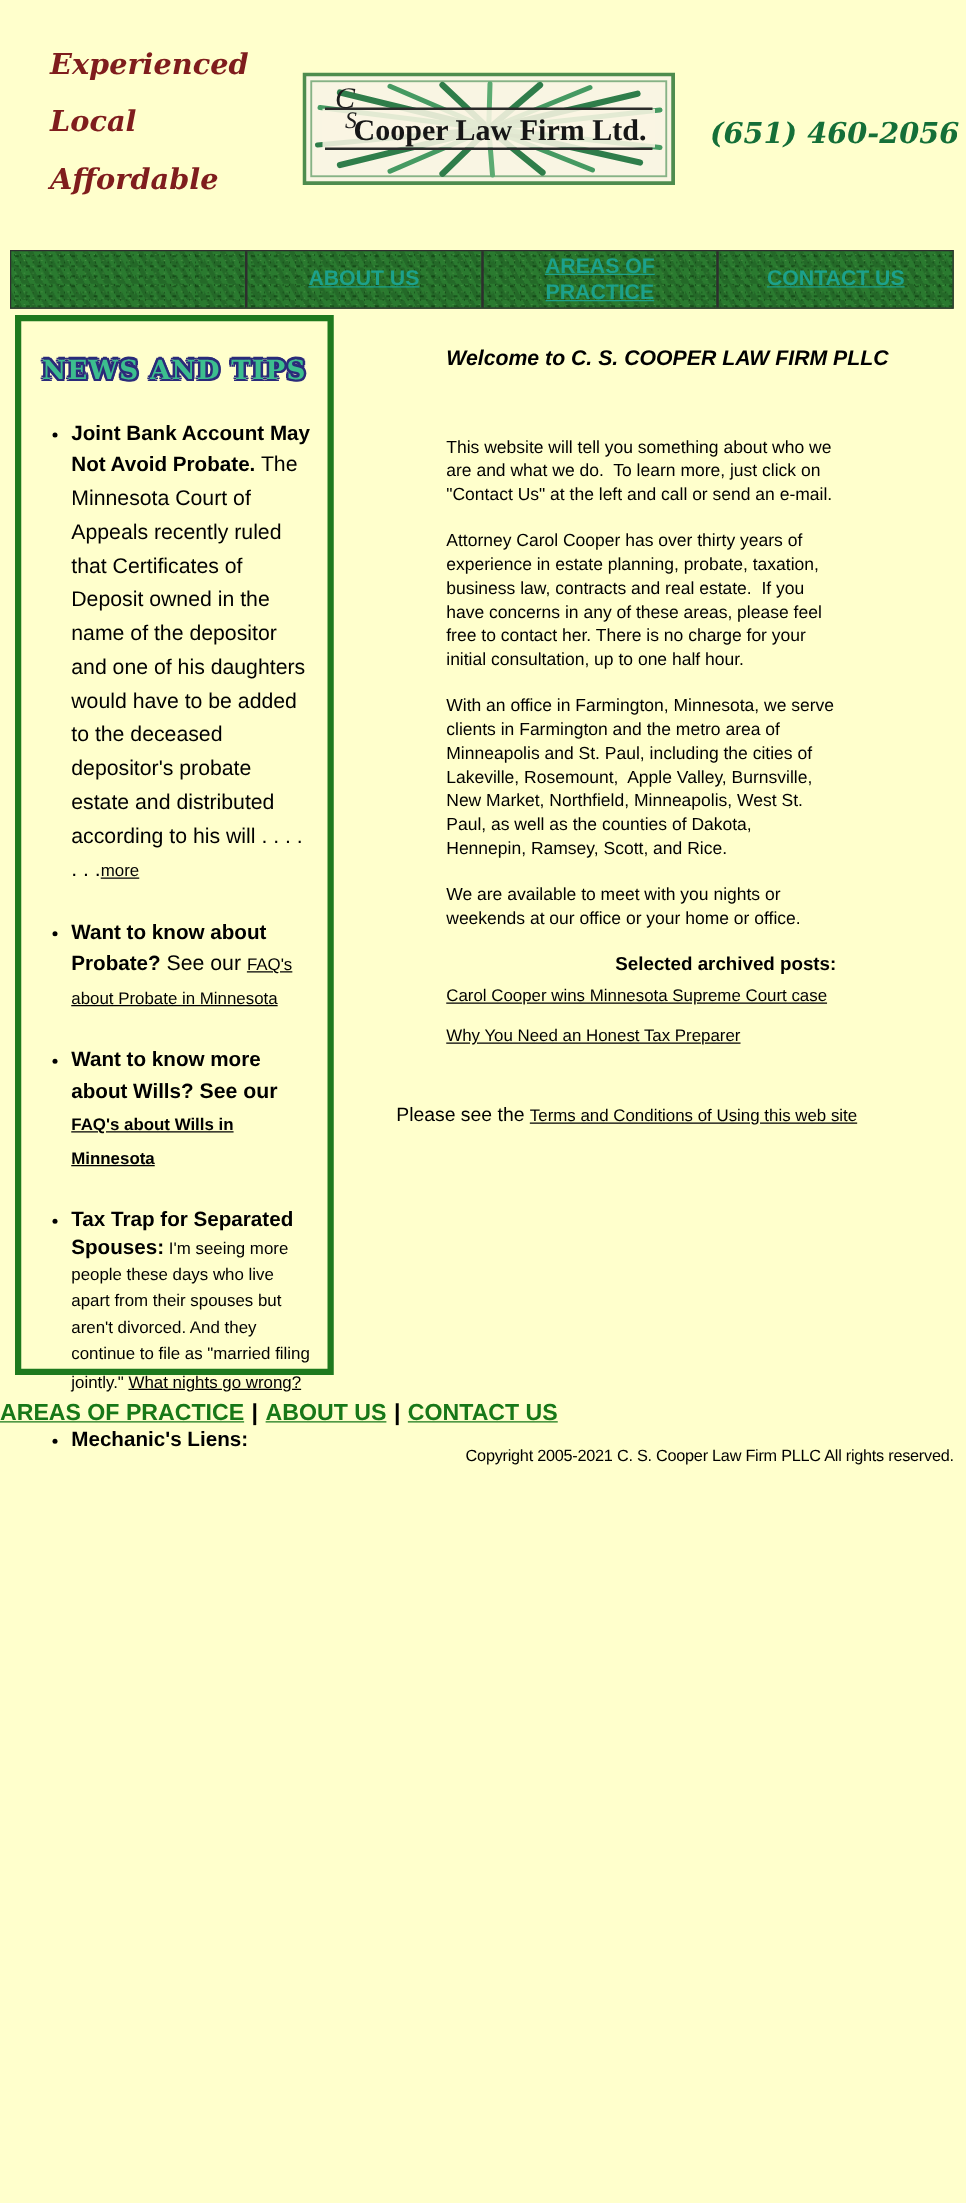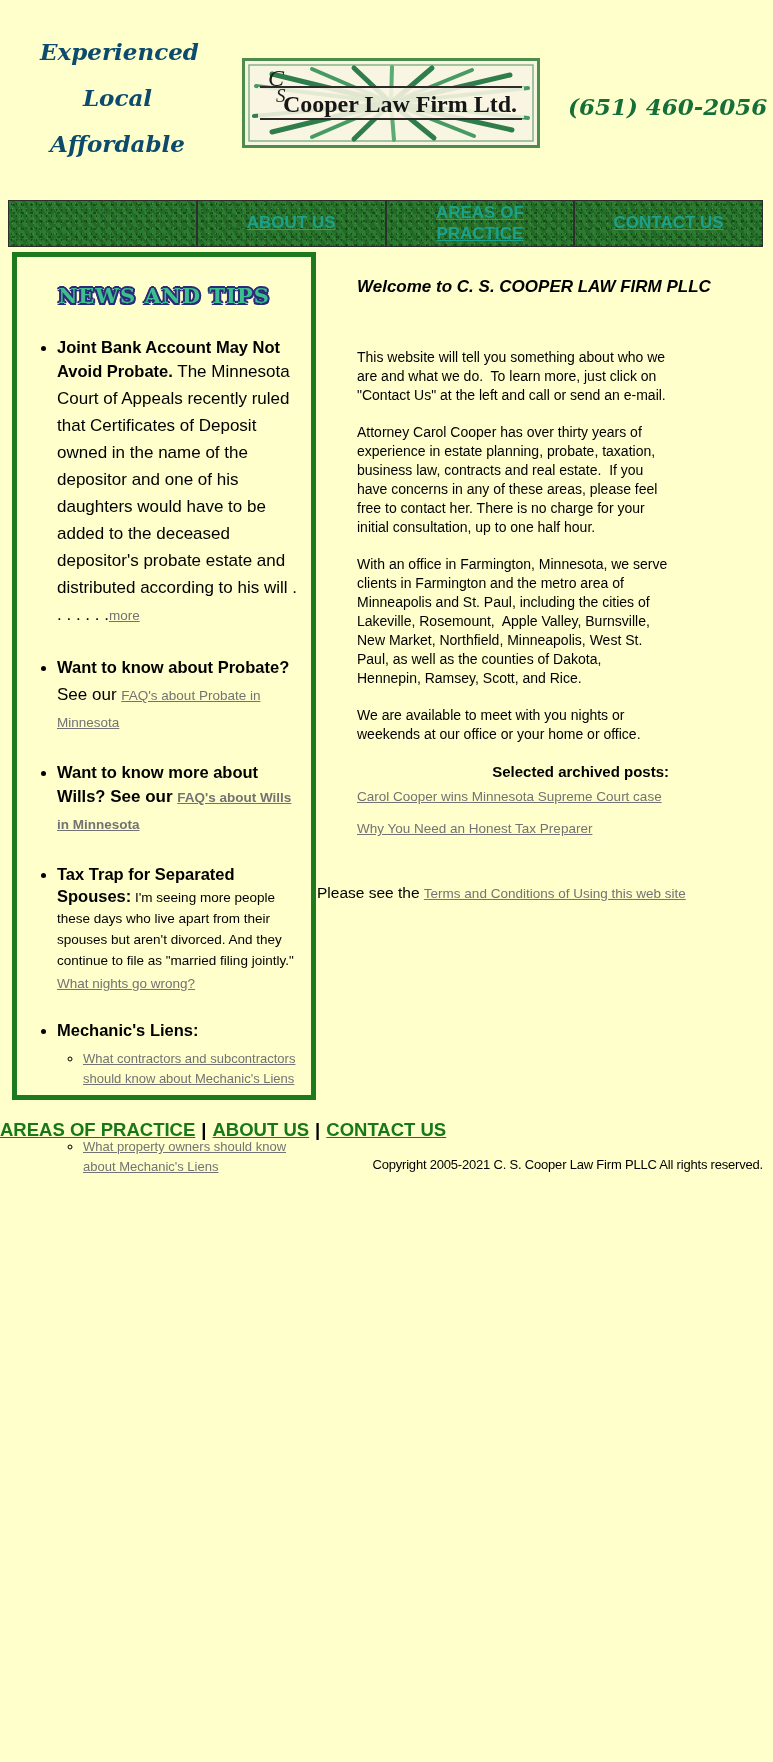--- a/index.html
+++ b/index.html
@@ -1,22 +1,22 @@
 <!DOCTYPE html>
 <html><head>
 <meta charset="utf-8">
 <style>
   html,body{margin:0;padding:0;background:#FFFFCC;}
   .page{position:relative;width:773px;height:1762px;background:#FFFFCC;overflow:hidden;
         font-family:"Liberation Sans",sans-serif;color:#000;}
 
   
-  .tagline{position:absolute;left:40px;top:38px;width:155px;text-align:center;
+  .tagline{position:absolute;left:40px;top:38px;width:155px;text-align:left;
            font-family:"DejaVu Serif",serif;font-weight:bold;font-style:italic;
-           font-size:23px;color:#0c4a6e;}
+           font-size:23px;color:#7f1d1d;}
   .tagline div{margin-bottom:19px;}
   .phone{position:absolute;left:568px;top:93px;font-family:"DejaVu Serif",serif;
          font-weight:bold;font-style:italic;font-size:23px;color:#156f38;white-space:nowrap;}
   .logo{position:absolute;left:242px;top:58px;width:298px;height:90px;}
 
   
   .grass{background-color:#2a7a2f;
     background-image:
       radial-gradient(rgba(8,48,8,0.55) 15%, transparent 16%),
       radial-gradient(rgba(150,210,120,0.28) 15%, transparent 16%),
@@ -25,33 +25,33 @@
     background-size:5px 6px,7px 5px,9px 8px,11px 13px;}
   .nav{position:absolute;left:8px;top:200px;width:755px;height:47px;display:flex;
        border:1px solid #2e2e2e;box-sizing:border-box;}
   .nav-cell{flex:1;display:flex;align-items:center;justify-content:center;
             border-left:2px solid #2e2e2e;padding:2px 8px;text-align:center;}
   .nav-cell:first-child{border-left:none;}
   .nav-link{color:#1CA18C;font-weight:bold;font-size:17px;line-height:1.2;
             text-decoration:underline;cursor:pointer;}
 
   
-  .sidebar{position:absolute;left:12px;top:252px;width:304px;height:848px;
+  .sidebar{position:absolute;left:12px;top:252px;width:255px;height:848px;
            border:5px solid #1E7A1E;box-sizing:border-box;background:#FFFFCC;}
   .news-heading{margin:26px 8px 0 8px;text-align:center;
     font-family:"DejaVu Serif",serif;font-weight:bold;font-size:21px;letter-spacing:1px;
     color:#3CBE8E;
     text-shadow:2px 0 0 #2B2B7A,-2px 0 0 #2B2B7A,0 2px 0 #2B2B7A,0 -2px 0 #2B2B7A,
                 1.5px 1.5px 0 #2B2B7A,-1.5px -1.5px 0 #2B2B7A,1.5px -1.5px 0 #2B2B7A,-1.5px 1.5px 0 #2B2B7A;}
   ul.news{margin:28px 0 0 0;padding:0 14px 0 40px;list-style:disc;}
   ul.news > li{margin-bottom:25px;}
   .li-title{font-weight:bold;font-size:16.5px;line-height:22px;text-align:right;}
   .li-text{font-size:17px;line-height:27px;}
   .li-text-tight{font-size:13.5px;line-height:21px;}
-  a{color:#737373;text-decoration:underline;cursor:pointer;}
+  a{color:#000000;text-decoration:underline;cursor:pointer;}
   .li-link{font-size:13.5px;line-height:27px;}
   .li-link-tight{font-size:13.5px;line-height:21px;display:inline-block;margin-top:2px;}
   .li-link-bold{font-weight:bold;}
   ul.subnews{list-style:circle;margin:8px 0 0 0;padding-left:26px;}
   ul.subnews > li{margin-bottom:48px;font-size:13px;line-height:20px;}
   ul.subnews > li:last-child{margin-bottom:0;}
 
   
   .main{position:absolute;left:357px;top:277px;width:312px;font-size:14px;line-height:19px;}
   .main-heading{font-size:17px;font-weight:bold;font-style:italic;white-space:nowrap;
@@ -145,28 +145,20 @@
         <span class="li-title">Want to know more about Wills?</span><span class="li-text li-link-bold">  See our </span><a class="li-link li-link-bold">FAQ's about Wills in Minnesota</a>
       </li>
 
       <li>
         <span class="li-title">Tax Trap for Separated Spouses:</span><span class="li-text-tight">  I'm seeing more people these days who live apart from their spouses but aren't divorced.  And they continue to file as "married filing jointly."  </span>
         <a class="li-link-tight">What nights go wrong?</a>
       </li>
 
       <li>
         <span class="li-title">Mechanic's Liens:</span>
-        <ul class="subnews">
-          <li>
-            <a>What contractors and subcontractors should know about Mechanic's Liens</a>
-          </li>
-          <li>
-            <a>What property owners should know about Mechanic's Liens</a>
-          </li>
-        </ul>
       </li>
 
     </ul>
   </div>
 
   <div class="main">
     <h1 class="main-heading">Welcome to C. S. COOPER LAW FIRM PLLC</h1>
     <p>This website will tell you something about who we are and what we do.  To learn more, just click on "Contact Us" at the left and call or send an e-mail.</p>
     <p>Attorney Carol Cooper has over thirty years of experience in estate planning, probate, taxation, business law, contracts and real estate.  If you have concerns in any of these areas, please feel free to contact her. There is no charge for your initial consultation, up to one half hour.</p>
     <p>With an office in Farmington, Minnesota, we serve clients in Farmington and the metro area of Minneapolis and St. Paul, including the cities of Lakeville, Rosemount,  Apple Valley, Burnsville, New Market, Northfield, Minneapolis, West St. Paul, as well as the counties of Dakota, Hennepin, Ramsey, Scott, and Rice.</p>

